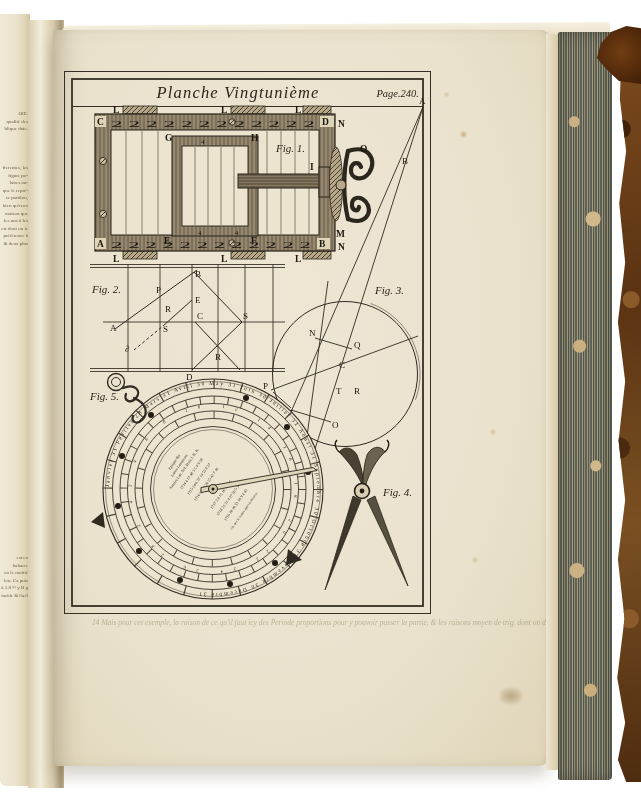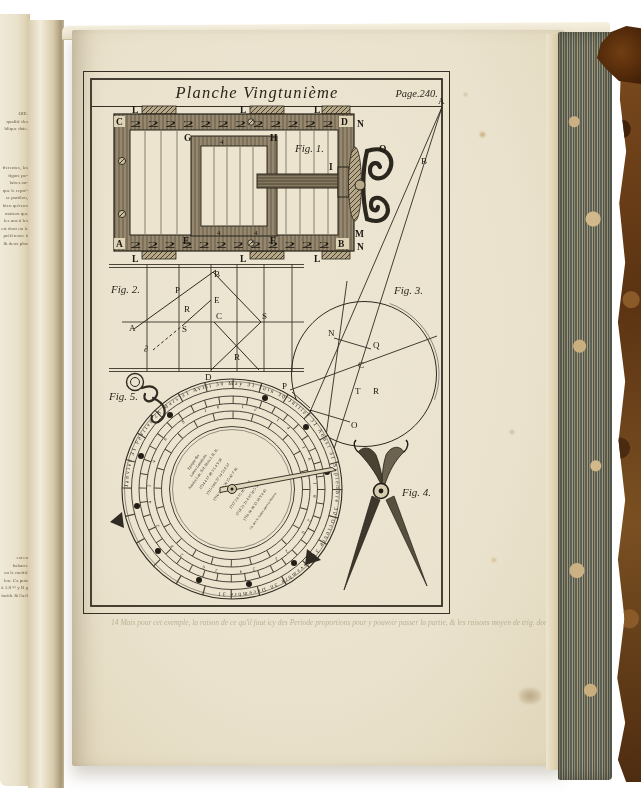--- a/index.html
+++ b/index.html
@@ -11,21 +11,21 @@
   .frag{position:absolute;right:2px;width:27px;color:#55462f;font-size:5px;line-height:7.6px;
     text-align:right;white-space:pre-line;filter:blur(0.35px);opacity:.85;}
   
   .gutter{position:absolute;left:28px;top:20px;width:36px;height:768px;
     background:linear-gradient(90deg,#d9cdae 0%,#f2ecdb 35%,#d8cbab 70%,#a8997a 92%,#c4b595 100%);}
   
   .top-edges{position:absolute;left:62px;top:24px;width:548px;height:14px;
     background:linear-gradient(180deg,#f6f0e0,#e9e0c9);
     box-shadow:inset 0 -1px 0 #cfc3a4;border-radius:6px 4px 0 0;transform:rotate(-0.4deg);}
   
-  .main-page{position:absolute;left:72px;top:30px;width:496px;height:736px;
+  .main-page{position:absolute;left:53px;top:30px;width:496px;height:736px;
     background:radial-gradient(ellipse at 45% 40%,#ede6d3 0%,#eae2cd 60%,#e0d5b9 100%);
     border-radius:2px 8px 10px 2px;
     box-shadow:0 10px 16px rgba(70,50,20,.22), inset 20px 0 26px -16px rgba(95,75,45,.38), inset -6px 0 10px -6px rgba(120,100,60,.25);}
   .plate-svg{position:absolute;left:2px;top:2px;}
   .fox{position:absolute;border-radius:50%;filter:blur(1px);}
   .smudge{position:absolute;left:447px;top:658px;width:22px;height:16px;border-radius:40%;
     background:radial-gradient(#8a6a3c,rgba(138,106,60,0));opacity:.45;filter:blur(1px);}
   
   .deckle{position:absolute;left:546px;top:34px;width:16px;height:736px;
     background:linear-gradient(90deg,#ede5cf,#dbcfae 60%,#cbbd98);border-radius:0 0 6px 0;}

